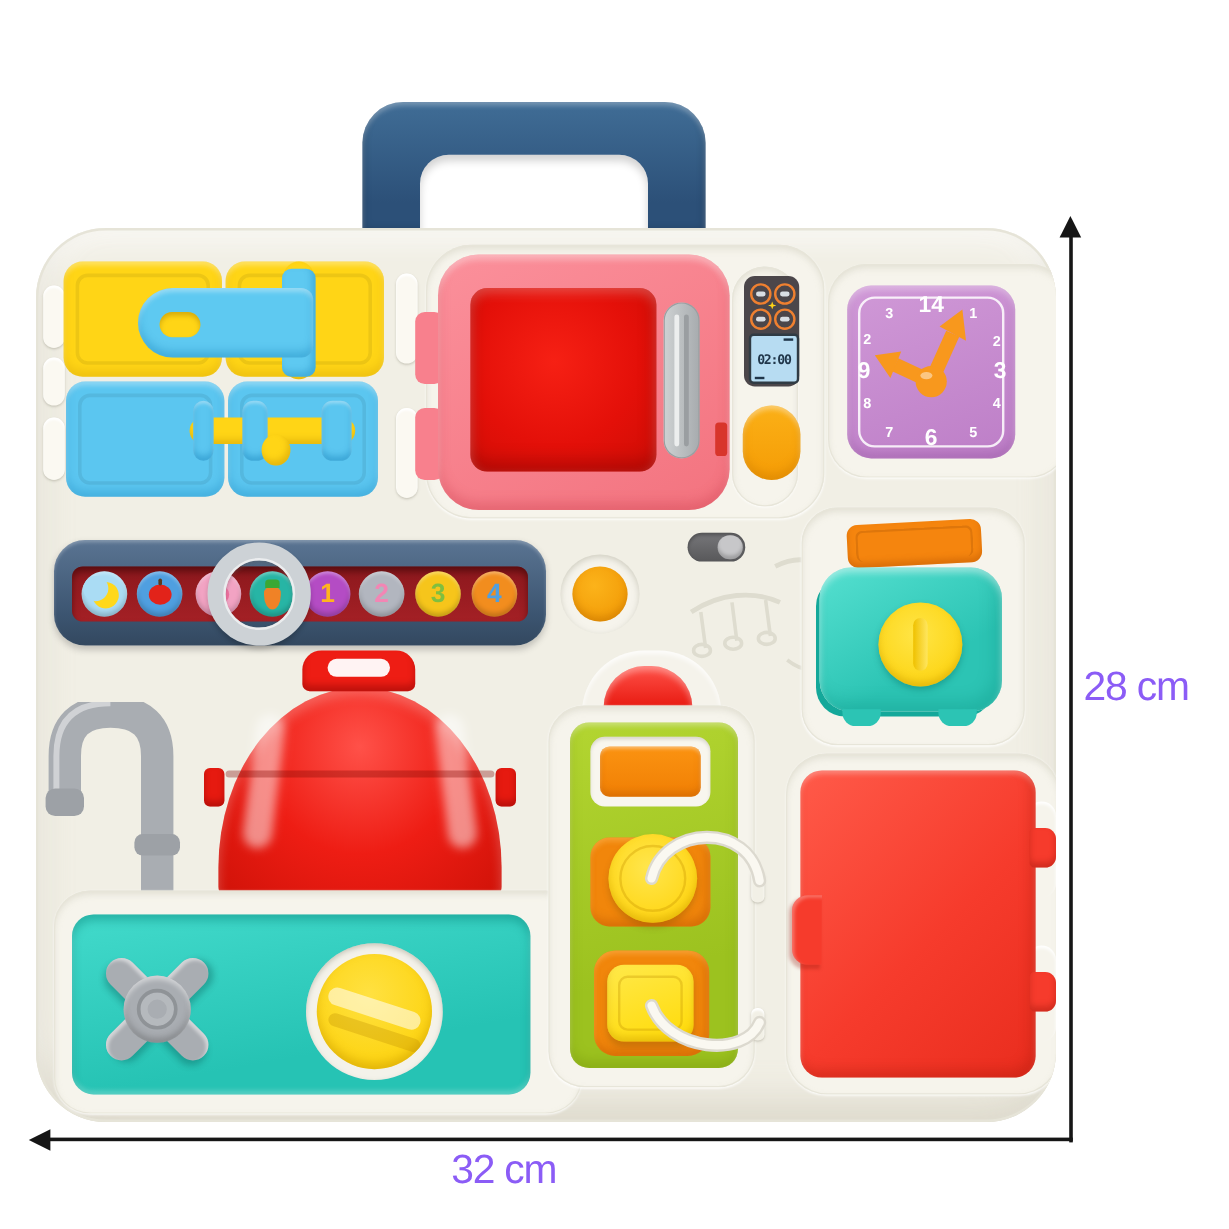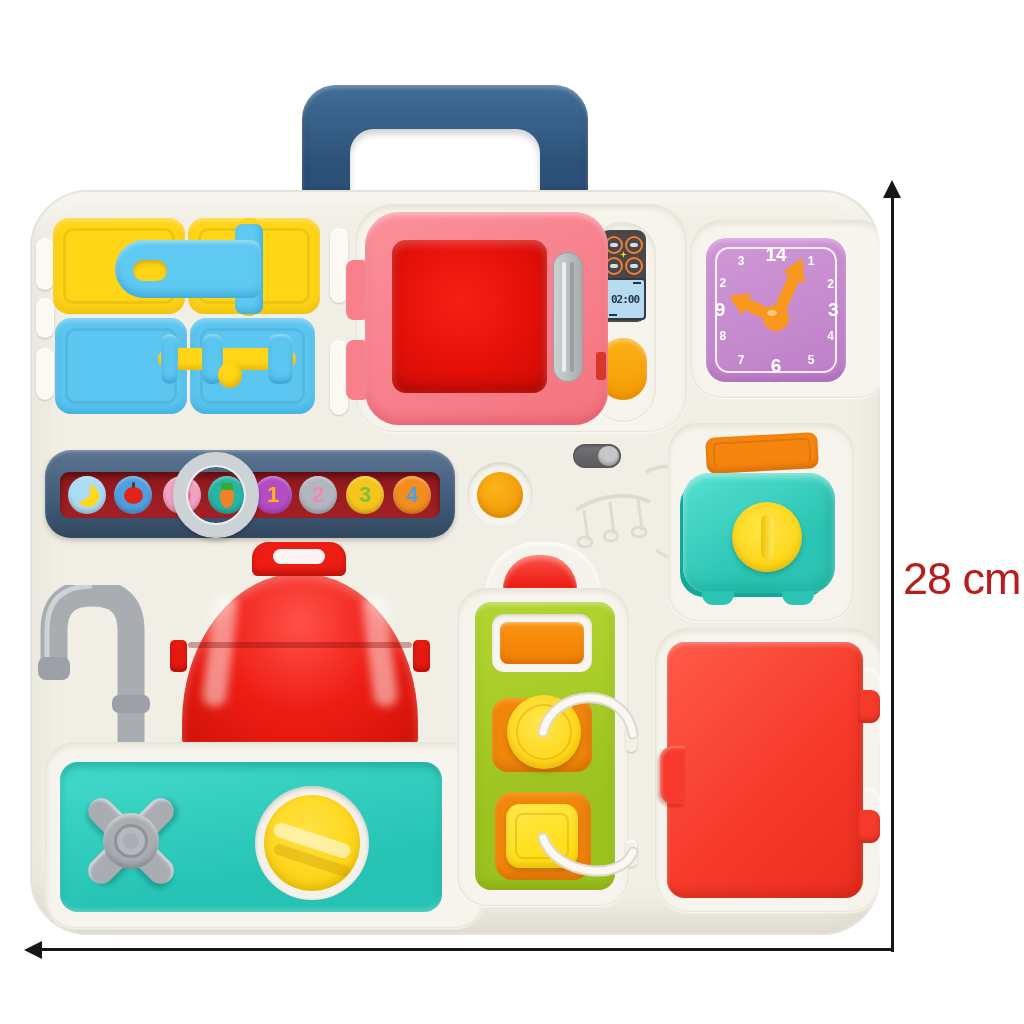--- a/index.html
+++ b/index.html
@@ -205,37 +205,37 @@
   .fridge-hinge{position:absolute;width:22px;height:33px;background:#f63b2c;border-radius:4px 9px 9px 4px;
     box-shadow:inset 0 -4px 5px rgba(150,20,10,.4);}
 
   
   .vline{position:absolute;left:891px;top:196px;width:3px;height:756px;background:#161616;}
   .arrow-up{position:absolute;left:883px;top:180px;width:0;height:0;
     border-left:9px solid transparent;border-right:9px solid transparent;border-bottom:18px solid #161616;}
   .hline{position:absolute;left:38px;top:948px;width:856px;height:3px;background:#161616;}
   .arrow-left{position:absolute;left:24px;top:941px;width:0;height:0;
     border-top:9px solid transparent;border-bottom:9px solid transparent;border-right:18px solid #161616;}
-  .dim-label{position:absolute;color:#b91c1c;font-size:45px;letter-spacing:-1px;}
+  .dim-label{position:absolute;color:#8b5cf6;font-size:34px;letter-spacing:-1px;}
   .label-h{left:903px;top:553px;}
   .label-w{left:376px;top:956px;}
 </style>
 </head>
 <body>
 
 <div class="scene">
 
   <div class="handle">
     <div class="handle-hole"></div>
   </div>
 
   <div class="board">
 
     <div class="panel mw-back"></div>
-    <div class="panel ctrl-wrap ctrl" style="left:560px;top:32px;width:66px;height:200px;">
+    <div class="panel ctrl-wrap ctrl" style="left:580px;top:32px;width:55px;height:200px;">
       <div class="ctrl-dark">
         <div class="food-grid">
           <div class="food"></div>
           <div class="food"></div>
           <div class="food"></div>
           <div class="food"></div>
         </div>
         <div class="star"></div>
         <div class="lcd">02:00</div>
       </div>
@@ -404,14 +404,15 @@
     <div class="fridge-hinge" style="left:828px;top:500px;"></div>
     <div class="fridge-hinge" style="left:828px;top:620px;"></div>
 
   </div>
 
   <div class="vline"></div>
   <div class="arrow-up"></div>
   <div class="hline"></div>
   <div class="arrow-left"></div>
   <div class="dim-label label-h">28 cm</div>
+  <div class="dim-label label-w">32 cm</div>
 
 </div>
 
 </body></html>

